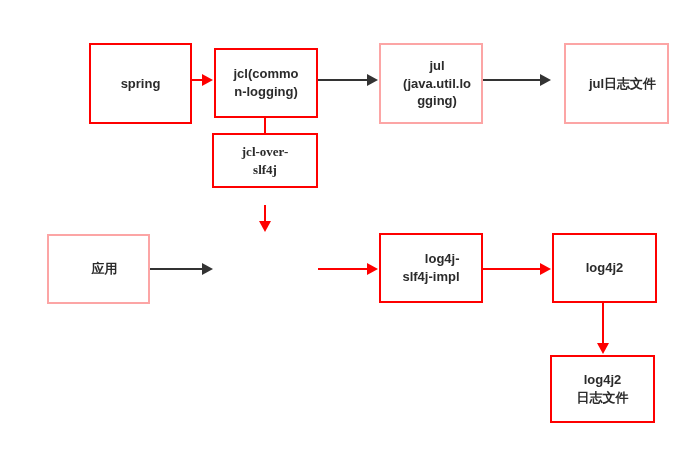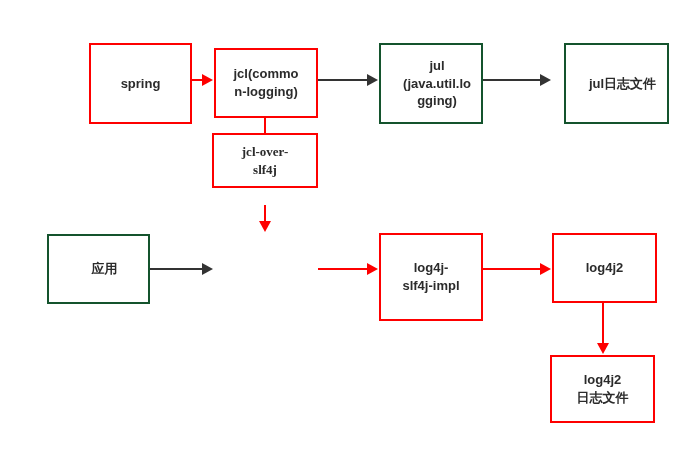--- a/index.html
+++ b/index.html
@@ -24,21 +24,21 @@
     justify-content: center;
     text-align: center;
     font-weight: bold;
     font-size: 13px;
     line-height: 1.35;
     color: #2b2b2b;
     letter-spacing: 0px;
     white-space: pre-line;
   }
   .node.red   { border: 2px solid #fe0000; }
-  .node.black { border: 2px solid #14532d; padding-left: 12px; }
+  .node.black { border: 2px solid #fca5a5; padding-left: 12px; }
   .node .label { padding: 0 4px; }
 
   .edge {
     position: absolute;
   }
   .edge .line-h {
     position: absolute;
     height: 2px;
     top: 0;
     left: 0;
@@ -114,18 +114,18 @@
     <div class="node red" style="left: 50px; top: 43px; width: 103px; height: 81px; margin-left: 39px;"><span class="label">spring</span></div>
     <div class="node red" style="left: 214px; top: 48px; width: 104px; height: 70px;"><span class="label">jcl(commo
 n-logging)</span></div>
     <div class="node black" style="left: 379px; top: 43px; width: 104px; height: 81px;"><span class="label">jul
 (java.util.lo
 gging)</span></div>
     <div class="node black" style="left: 552px; top: 43px; width: 105px; height: 81px; margin-left: 12px;"><span class="label">jul日志文件</span></div>
     <div class="node red" style="left: 212px; top: 133px; width: 106px; height: 55px; font-family: Liberation Serif, serif;"><span class="label">jcl-over-
 slf4j</span></div>
     <div class="node black" style="left: 47px; top: 234px; width: 103px; height: 70px;"><span class="label">应用</span></div>
-    <div class="node red" style="left: 379px; top: 233px; width: 104px; height: 88px;"><span class="label">log4j-
+    <div class="node red" style="left: 379px; top: 233px; width: 104px; height: 70px; text-align: right;"><span class="label">log4j-
 slf4j-impl</span></div>
     <div class="node red" style="left: 552px; top: 233px; width: 105px; height: 70px;"><span class="label">log4j2</span></div>
     <div class="node red" style="left: 550px; top: 355px; width: 105px; height: 68px;"><span class="label">log4j2
 日志文件</span></div>
   </div>
 
 </body></html>

